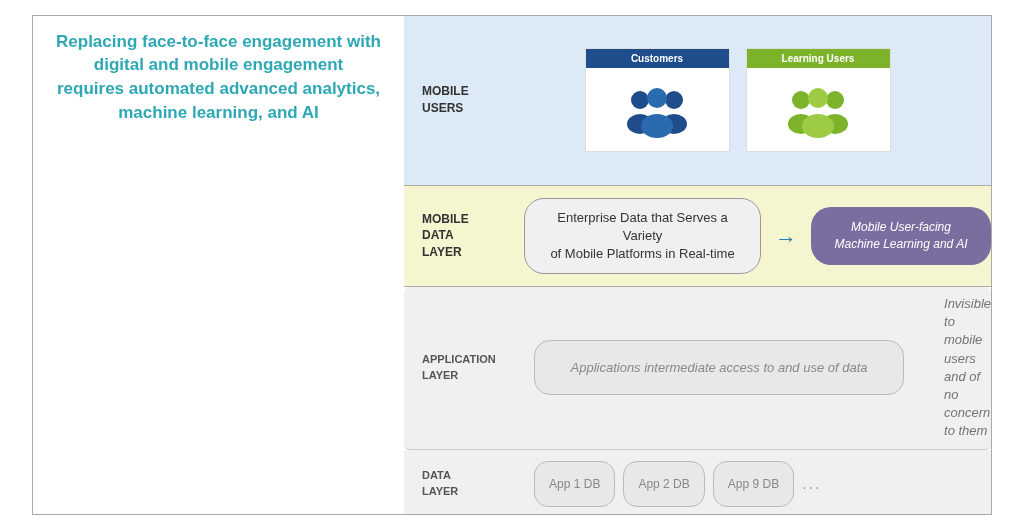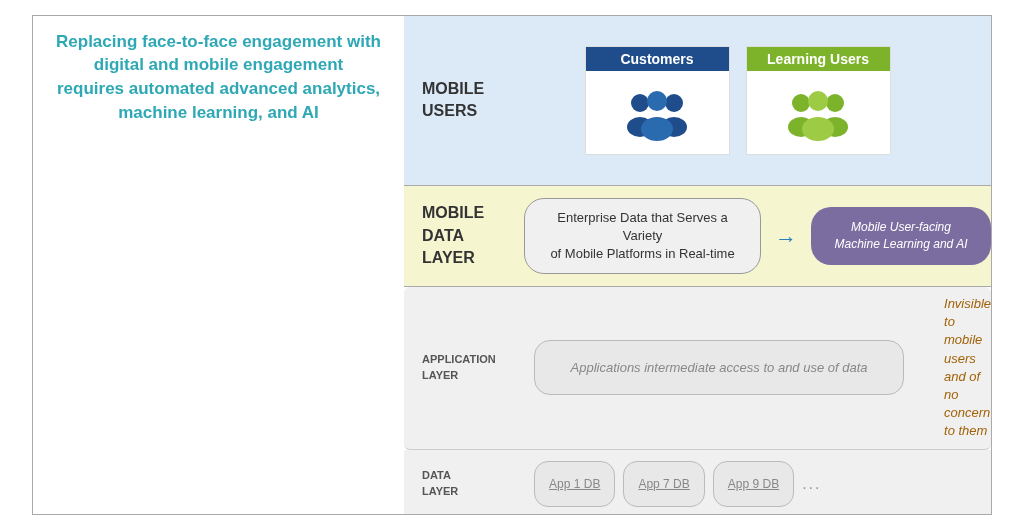--- a/index.html
+++ b/index.html
@@ -44,21 +44,21 @@
     .mobile-users-row {
       background: #dce9f7;
       display: flex;
       align-items: center;
       padding: 10px 0 10px 0;
       flex: 0 0 170px;
       border-bottom: 1.5px solid #aaa;
     }
 
     .row-label {
-      font-size: 16px;
+      font-size: 12px;
       font-weight: bold;
       color: #333;
       text-transform: uppercase;
       line-height: 1.4;
       width: 120px;
       padding-left: 18px;
       flex-shrink: 0;
     }
 
     .user-cards {
@@ -75,21 +75,21 @@
       align-items: center;
       background: #fff;
       border: 1px solid #ddd;
       width: 145px;
     }
 
     .user-card-header {
       width: 100%;
       text-align: center;
       padding: 4px 0;
-      font-size: 14px;
+      font-size: 10px;
       font-weight: bold;
       color: #fff;
     }
 
     .user-card-header.blue { background: #1f4d8c; }
     .user-card-header.green { background: #7db32a; }
 
     .user-card-body {
       padding: 16px 10px 12px;
       display: flex;
@@ -169,21 +169,21 @@
       padding: 19px 30px;
       font-size: 13px;
       color: #888;
       font-style: italic;
       min-width: 370px;
       text-align: center;
     }
 
     .invisible-text {
       font-size: 13px;
-      color: #a16207;
+      color: #737373;
       font-style: italic;
       line-height: 1.4;
       margin-left: 40px;
     }
 
     
     .data-layer-row {
       background: #f0f0f0;
       display: flex;
       align-items: center;
@@ -200,21 +200,20 @@
     }
 
     .db-box {
       border: 1px solid #bbb;
       border-radius: 14px;
       background: #e8e8e8;
       padding: 15px 14px;
       font-size: 12px;
       color: #888;
       text-align: center;
-      text-decoration: underline;
     }
 
     .db-dots {
       font-size: 16px;
       color: #999;
       letter-spacing: 2px;
     }
 
     
     .row-label-sm {
@@ -310,21 +309,21 @@
     </div>
 
     <div class="data-layer-row">
       <div class="row-label-sm">DATA<br>LAYER</div>
 
       <div class="db-boxes">
         <div class="db-box">
           <span>App 1 DB</span>
         </div>
         <div class="db-box">
-          <span>App 7 DB</span>
+          <span>App 2 DB</span>
         </div>
         <div class="db-box">
           <span>App 9 DB</span>
         </div>
         <div class="db-dots">
           <span>...</span>
         </div>
       </div>
     </div>
 

